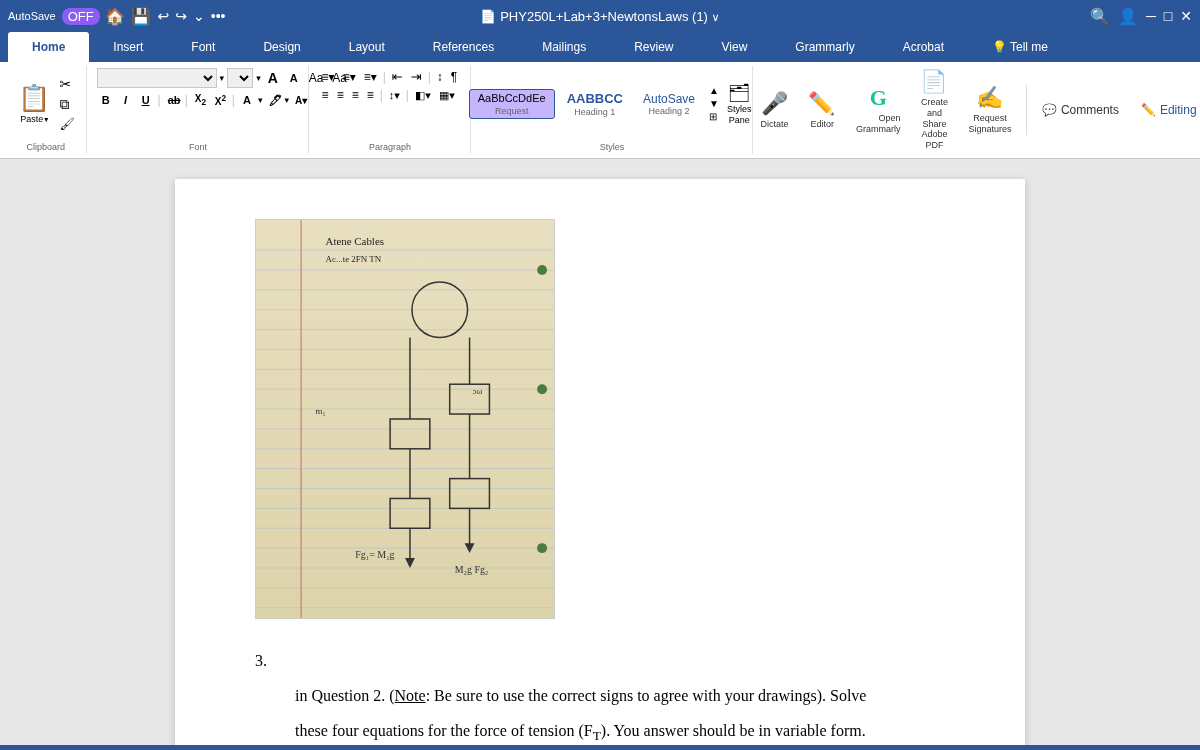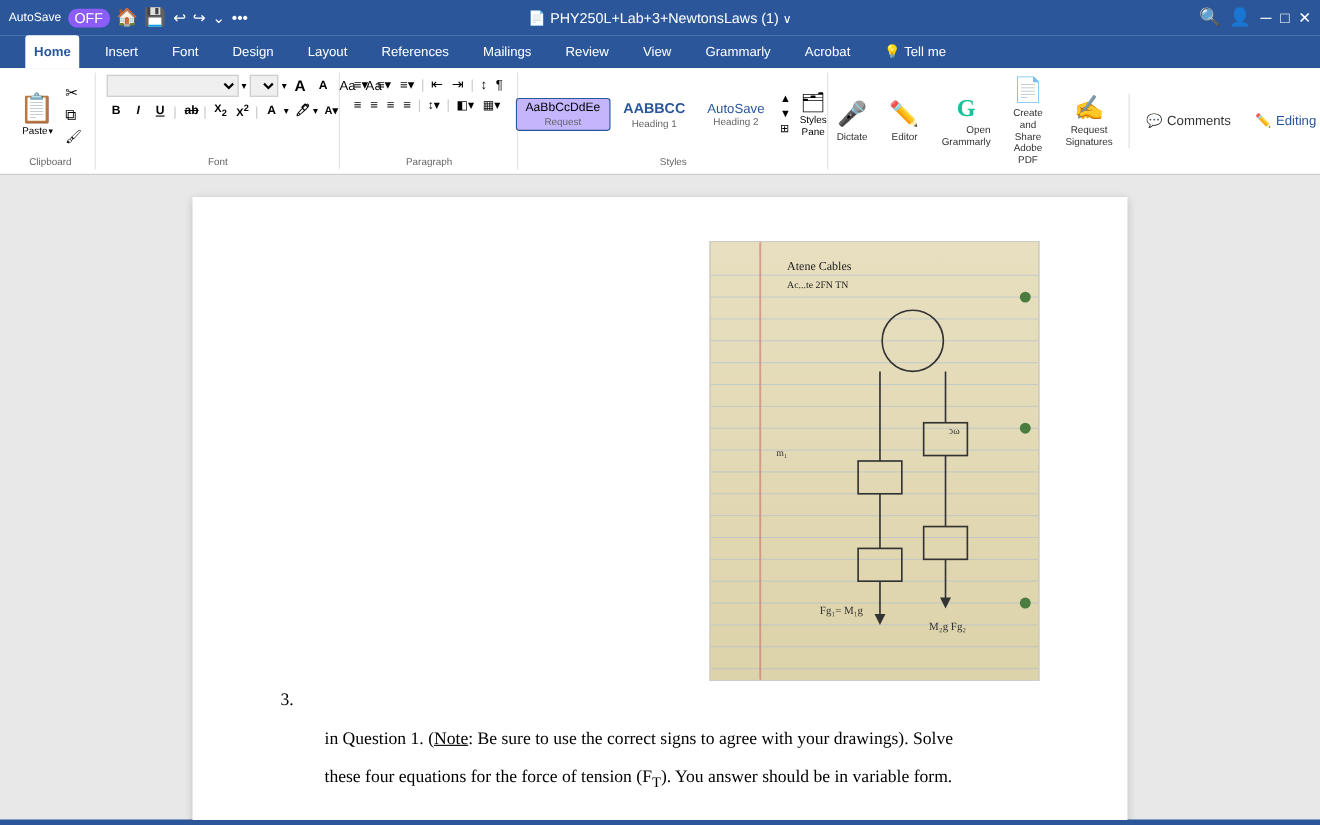--- a/index.html
+++ b/index.html
@@ -21,28 +21,27 @@
 
     
     #ribbon-tabs {
       background: #2b579a;
       display: flex;
       align-items: flex-end;
       padding: 0 0 0 8px;
       height: 30px;
     }
     .ribbon-tab {
-      padding: 4px 8px;
+      padding: 4px 24px;
       font-size: 12px;
       color: white;
       cursor: pointer;
       height: 100%;
       display: flex;
       align-items: center;
-      margin-left: 15px;
     }
     .ribbon-tab.active {
       background: white;
       color: #2b579a;
       font-weight: 600;
       border-radius: 3px 3px 0 0;
     }
 
     
     #ribbon {
@@ -136,21 +135,22 @@
       padding: 0 10px;
       color: white;
       font-size: 11px;
       gap: 16px;
     }
     #statusbar-right { margin-left: auto; display: flex; align-items: center; gap: 10px; }
 
     
     .doc-image-container {
       display: flex;
-      justify-content: flex-end;
+      justify-content: flex-start;
+      margin-bottom: 24px;
     }
     .doc-photo {
       width: 300px;
       height: 400px;
       border: 1px solid #ccc;
       background: #d4c9a8;
       position: relative;
       overflow: hidden;
     }
     .doc-photo-inner {
@@ -472,21 +472,21 @@
         </div>
       </div>
     </div>
 
     <div class="doc-text-block">
       <p style="text-indent:0;display:flex;gap:16px;">
         <span style="min-width:24px;font-family:'Times New Roman',serif;font-size:16px;">3.</span>
         <span>
           <br>
           <span>
-            <span>in Question 1. (</span><span class="note-underline">Note</span><span>: Be sure to use the correct signs to agree with your drawings). Solve</span>
+            <span>in Question 2. (</span><span class="note-underline">Note</span><span>: Be sure to use the correct signs to agree with your drawings). Solve</span>
           </span>
           <br>
           <span>
             <span>these four equations for the force of tension (F</span><sub>T</sub><span>). You answer should be in variable form.</span>
           </span>
         </span>
       </p>
     </div>
 
   </div>

